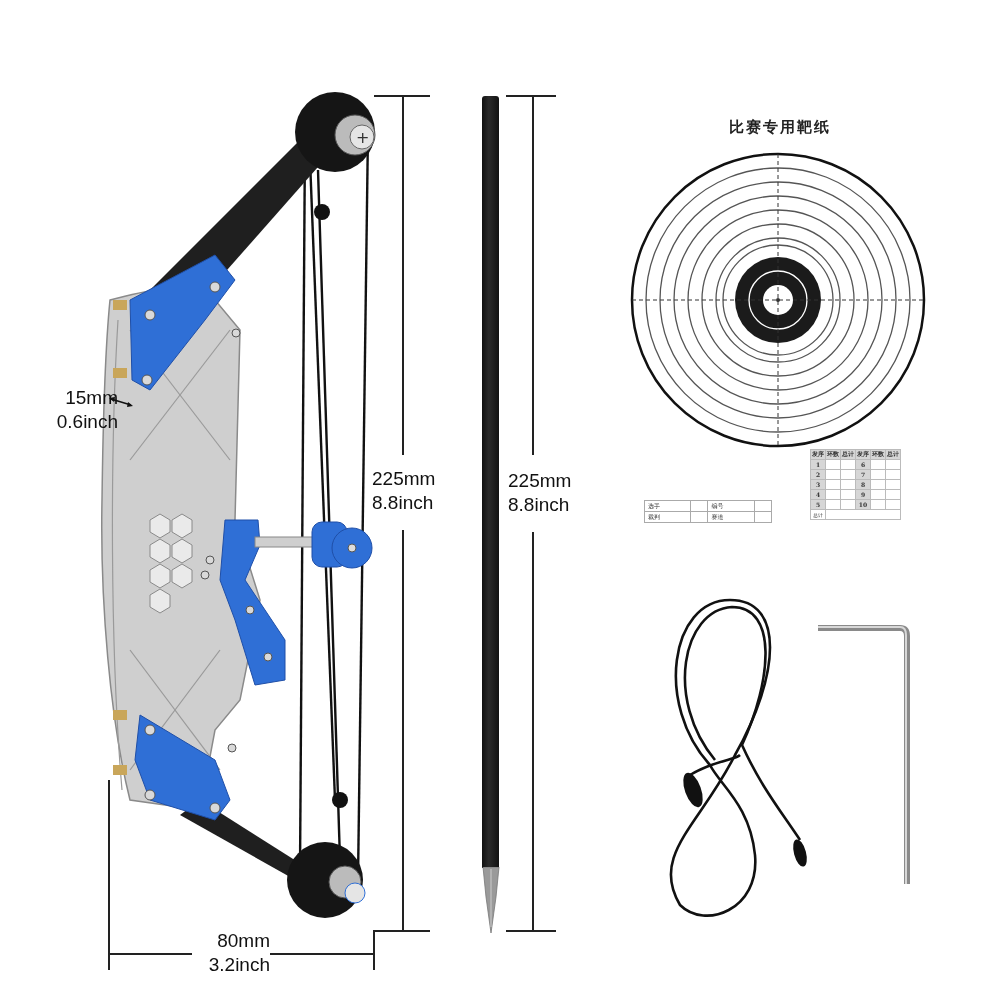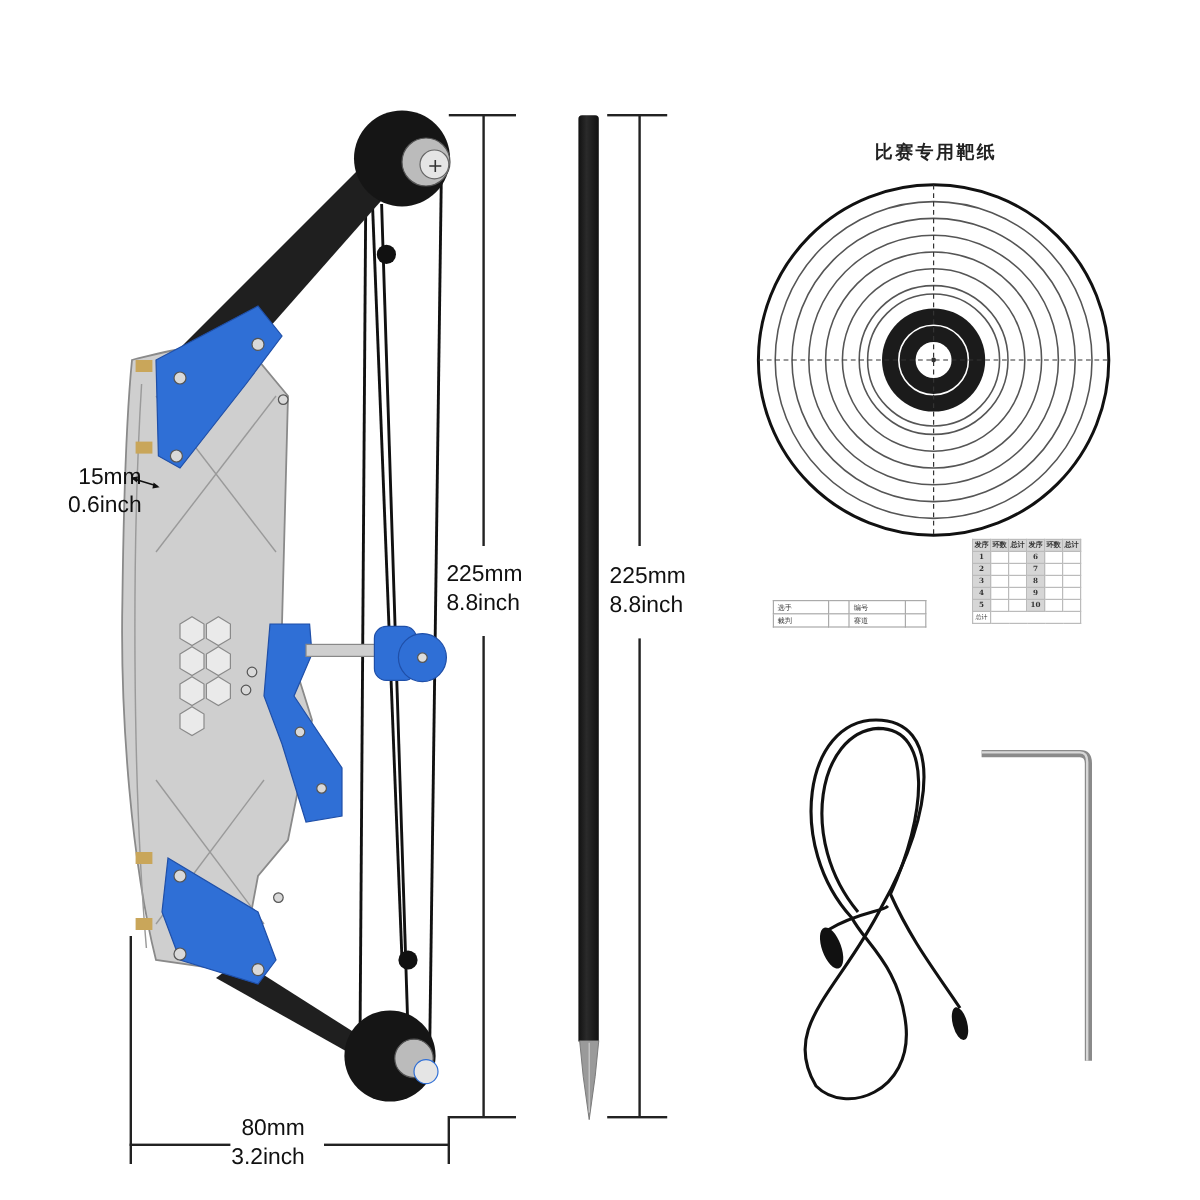--- a/index.html
+++ b/index.html
@@ -115,21 +115,21 @@
   <div>225mm</div>
   <div>8.8inch</div>
 </div>
 <div class="vline" style="left:402px;top:530px;height:400px;"></div>
 <div class="hline" style="left:374px;top:930px;width:56px;"></div>
 
 <div class="vline" style="left:108px;top:780px;height:190px;"></div>
 <div class="vline" style="left:373px;top:930px;height:40px;"></div>
 <div class="hline" style="left:108px;top:953px;width:84px;"></div>
 <div class="hline" style="left:270px;top:953px;width:104px;"></div>
-<div class="dim-label" style="left:174px;top:929px;width:80px;background:transparent;">
+<div class="dim-label" style="left:190px;top:929px;width:80px;background:transparent;">
   <div>80mm</div>
   <div>3.2inch</div>
 </div>
 
 <div class="abs" style="left:482px;top:96px;width:20px;height:840px;">
   <div class="abs" style="left:0;top:0;width:17px;height:772px;background:linear-gradient(90deg,#111,#2a2a2a 40%,#111);border-radius:3px 3px 0 0;"></div>
   <svg class="abs" style="left:0;top:771px;" width="18" height="68">
     <polygon points="1,0 17,0 14,30 9,66 4,30" fill="#9a9a9a" stroke="#777" stroke-width="0.8"></polygon>
     <line x1="9" y1="2" x2="9" y2="60" stroke="#ccc" stroke-width="1"></line>
   </svg>

